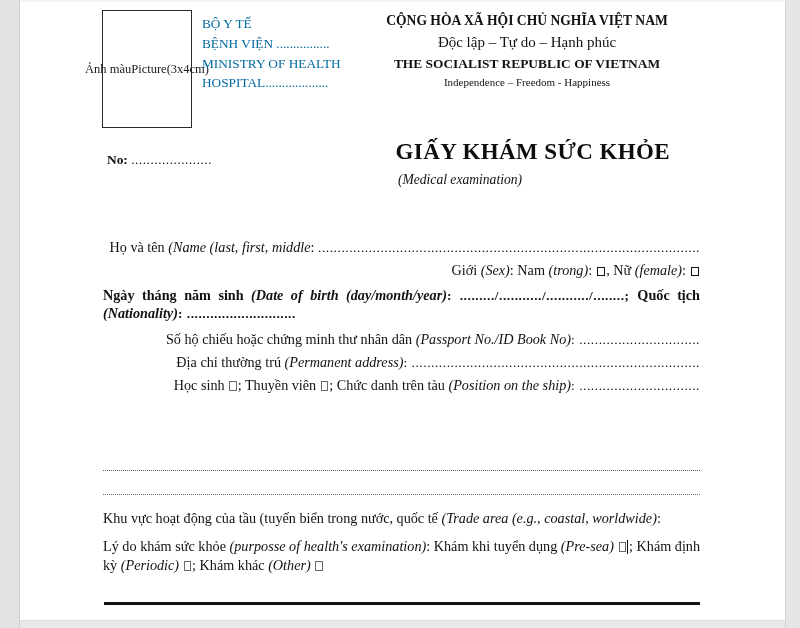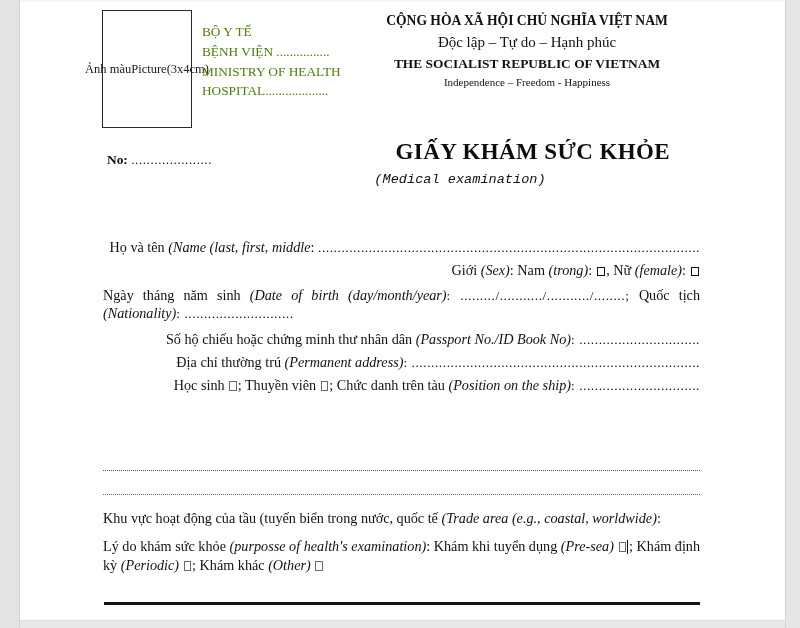--- a/index.html
+++ b/index.html
@@ -64,25 +64,25 @@
     justify-content: center;
     line-height: 1.45;
     font-size: 12.5px;
     color: #1a1a1a;
   }
   .photo-box div { white-space: nowrap; }
 
   .ministry-col {
     position: absolute;
     left: 202px;
-    top: 22px;
+    top: 14px;
     width: 165px;
     font-size: 13.3px;
     line-height: 1.49;
-    color: #4d7c0f;
+    color: #0369a1;
     white-space: nowrap;
   }
   .ministry-col .b { font-weight: normal; }
 
   .nation-col {
     position: absolute;
     left: 367px;
     top: 11px;
     width: 320px;
     text-align: center;
@@ -123,21 +123,20 @@
   }
   .doc-sub {
     position: absolute;
     left: 250px;
     top: 172px;
     width: 420px;
     text-align: center;
     font-size: 13.6px;
     font-style: italic;
     color: #111;
-    font-family: Liberation Mono, monospace;
   }
 
   
   .body-block {
     position: absolute;
     left: 103px;
     top: 240px;
     width: 597px;
     color: #111;
   }
@@ -253,21 +252,21 @@
   <div class="body-block">
 
     <div class="ln">
       <span>Họ và tên </span><i>(Name (last, first, middle</i><span>: </span><span class="dots-fill">..................................................................................................</span>
     </div>
 
     <div class="ln">
       <span>Giới </span><i>(Sex)</i><span>:    Nam </span><i>(trong)</i><span>: </span><span class="cbox"></span><span>, Nữ </span><i>(female)</i><span>: </span><span class="cbox"></span>
     </div>
 
-    <div class="ln just" style="">
+    <div class="ln just" style="font-weight:bold;">
       <span>Ngày tháng năm sinh </span><i>(Date of birth </i><i>(day/month/year)</i><span class="dots-fill">: ........./.........../.........../........; </span><span>Quốc tịch </span><i>(Nationality)</i><span class="dots-fill">: ............................</span>
     </div>
 
     <div class="ln">
       <span>Số hộ chiếu hoặc chứng minh thư nhân dân </span><i>(Passport No./ID Book No)</i><span class="dots-fill">: ...............................</span>
     </div>
 
     <div class="ln">
       <span>Địa chỉ thường trú </span><i>(Permanent address)</i><span class="dots-fill">: ..........................................................................</span>
     </div>

